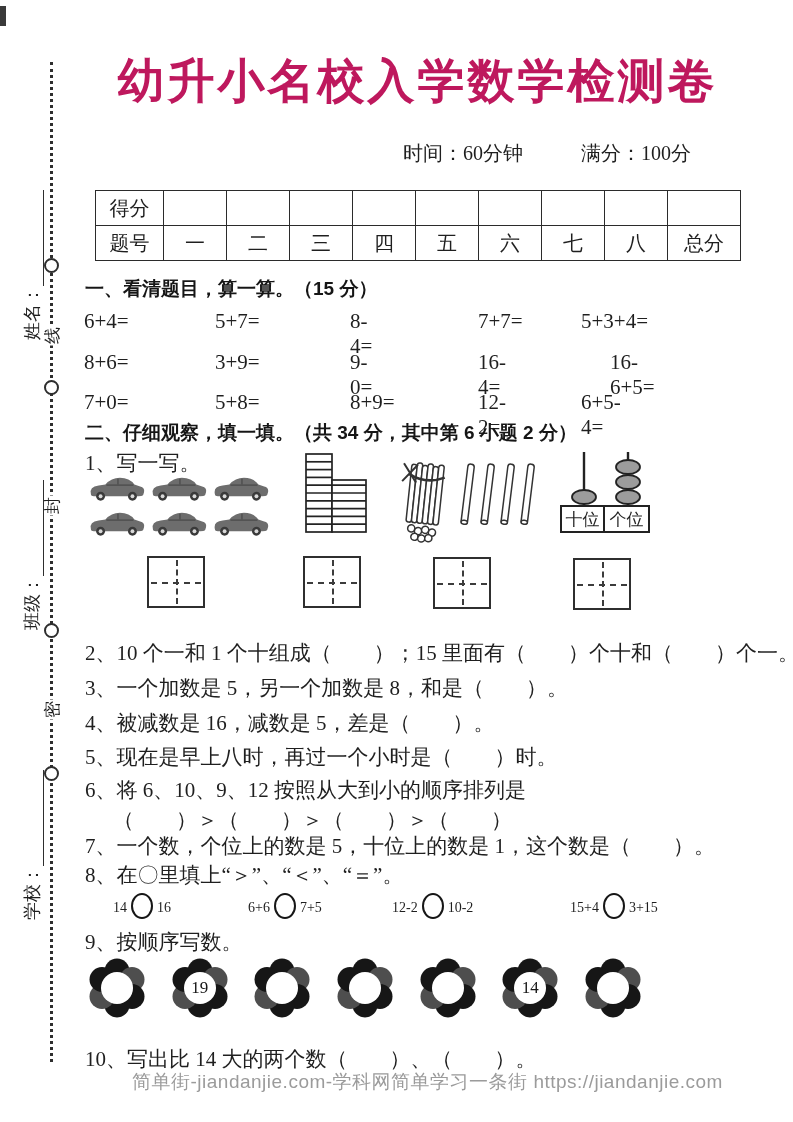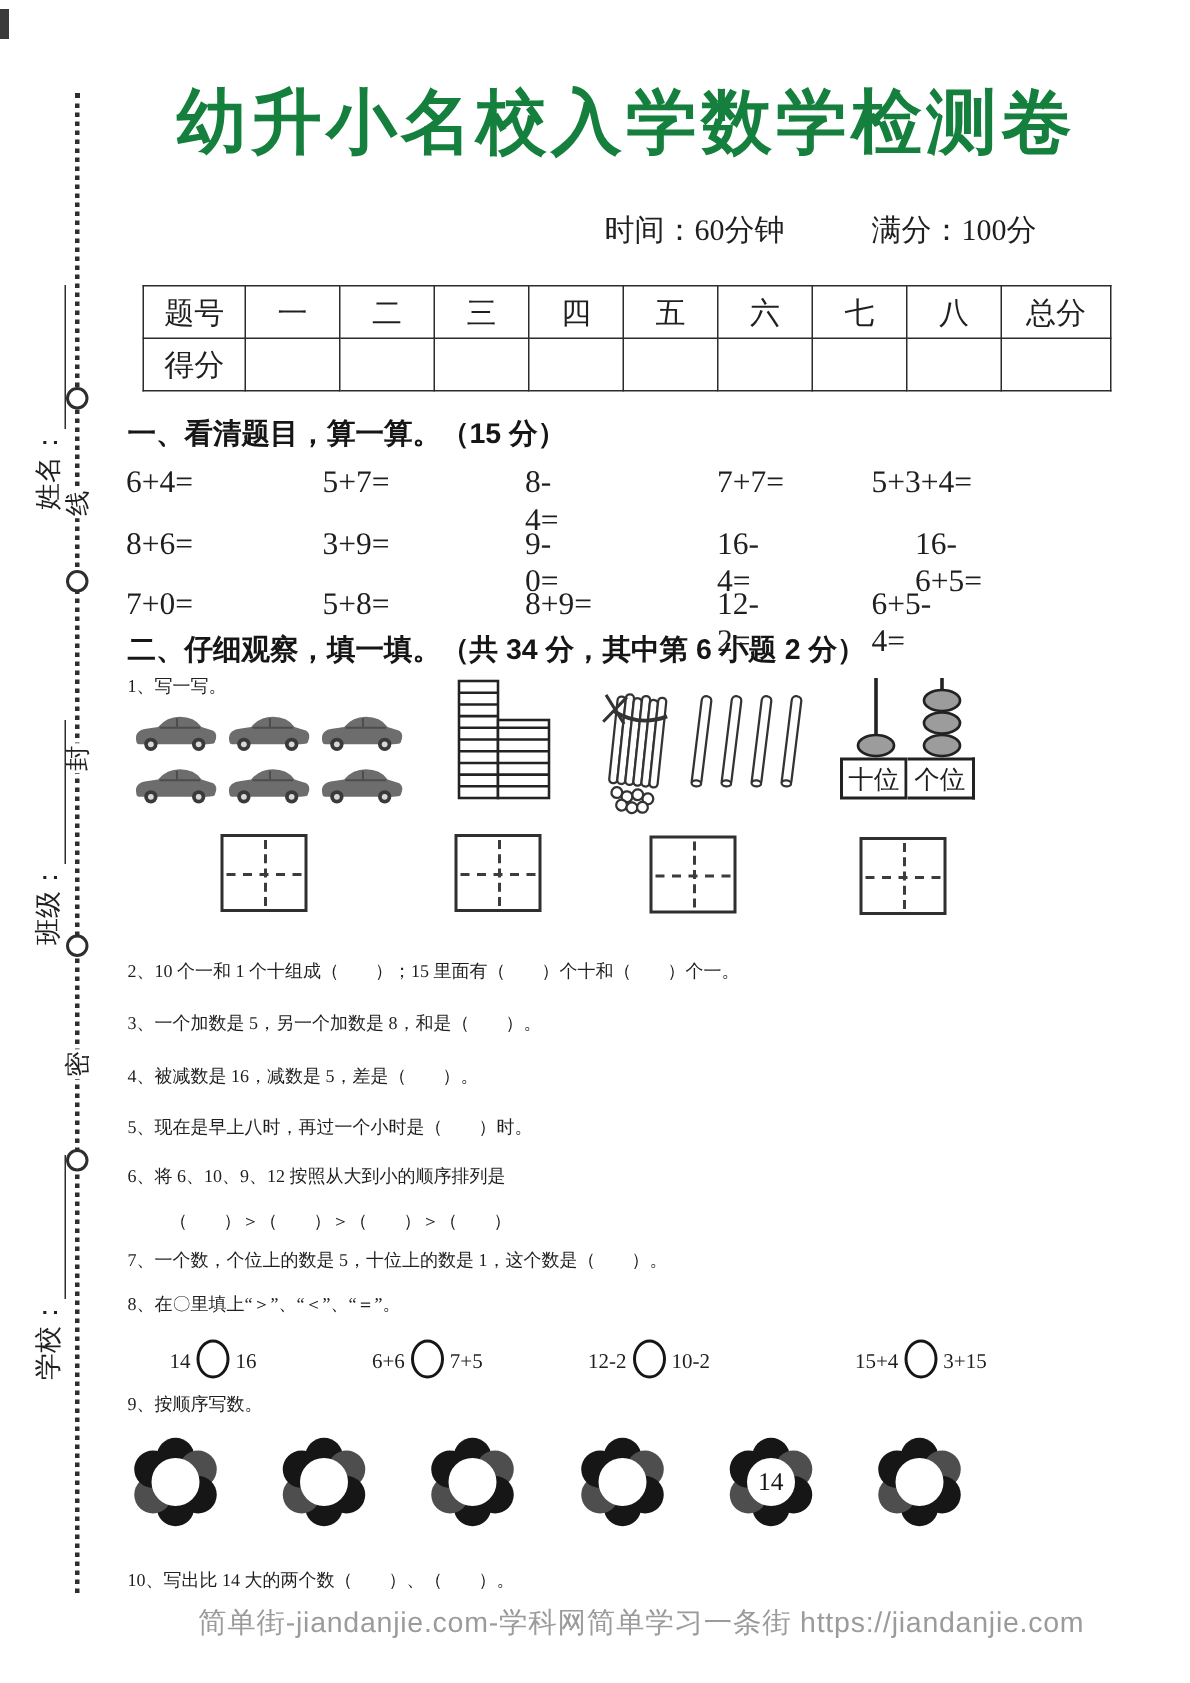--- a/index.html
+++ b/index.html
@@ -12,31 +12,31 @@
   .corner-mark { left:0; top:6px; width:6px; height:20px; background:#3a3a3a; }
   .seal-dotted { left:50px; top:62px; height:1000px; width:0; border-left:3px dotted #2e2e2e; }
   .seal-circle { width:15px; height:15px; border:2px solid #2e2e2e; border-radius:50%; background:#fff; left:44px; }
   .seal-char { left:42px; width:20px; text-align:center; background:#fff; transform:rotate(-90deg); font-size:17px; padding:2px 0; }
   .side-labels { left:-341px; top:535px; width:730px; height:40px; transform:rotate(-90deg);
                  display:flex; justify-content:space-between; align-items:flex-end; font-size:18px; }
   .side-group { display:flex; align-items:flex-end; }
   .side-blank { display:inline-block; width:96px; border-bottom:1.5px solid #2e2e2e; height:20px; }
 
   
-  .paper-title { left:90px; top:50px; width:655px; text-align:center; font-size:47px; font-weight:700; letter-spacing:3px; color:#15803d; }
+  .paper-title { left:90px; top:50px; width:655px; text-align:center; font-size:47px; font-weight:700; letter-spacing:3px; color:#be185d; }
   .info-line { left:403px; top:140px; font-size:20px; }
   .info-gap { display:inline-block; width:58px; }
 
   
   table.score { left:95px; top:190px; position:absolute; border-collapse:collapse; table-layout:fixed; width:645px; }
   table.score td { border:1.6px solid #2b2b2b; height:35px; text-align:center; font-size:20px; }
 
   
   .sec-head { font-family:"Liberation Sans", sans-serif; font-weight:700; font-size:19px; color:#161616; }
-  .qline { font-size:12px; white-space:nowrap; }
+  .qline { font-size:21px; white-space:nowrap; }
   .eq { font-size:21px; }
   .eq span { position:absolute; }
 
   
   .car-grid { left:88px; top:474px; width:190px; display:grid; grid-template-columns:repeat(3,62px); row-gap:7px; }
   .wgrid { width:58px; height:52px; border:2px solid #2f2f2f; background:#fff; position:absolute; }
   .wgrid::before { content:""; position:absolute; left:2px; right:2px; top:50%; border-top:2px dashed #3c3c3c; }
   .wgrid::after { content:""; position:absolute; top:2px; bottom:2px; left:50%; border-left:2px dashed #3c3c3c; }
   .abacus-box { left:560px; top:505px; display:flex; }
   .abacus-cell { width:45px; height:28px; border:2px solid #222; text-align:center; font-size:17px; line-height:25px; background:#fff; }
@@ -94,42 +94,42 @@
       <col style="width:63px">
       <col style="width:63px">
       <col style="width:63px">
       <col style="width:63px">
       <col style="width:63px">
       <col style="width:63px">
       <col style="width:73px">
     </colgroup>
   <tbody>
       <tr>
+    <td>得分</td>
+    <td></td>
+        <td></td>
+    <td></td>
+        <td></td>
+    <td></td>
+        <td></td>
+    <td></td>
+        <td></td>
+    <td></td>
+  </tr>
+  <tr>
     <td>题号</td>
     <td>一</td>
     <td>二</td>
     <td>三</td>
     <td>四</td>
     <td>五</td>
     <td>六</td>
     <td>七</td>
     <td>八</td>
     <td>总分</td>
-  </tr>
-  <tr>
-    <td>得分</td>
-    <td></td>
-        <td></td>
-    <td></td>
-        <td></td>
-    <td></td>
-        <td></td>
-    <td></td>
-        <td></td>
-    <td></td>
   </tr>
 </tbody>
   </table>
 
 <div class="abs sec-head" style="left:85px; top:276px">一、看清题目，算一算。（15 分）</div>
 
 <div class="abs eq" style="left:84px; top:309px">
   <span style="left:0">6+4=</span>
   <span style="left:131px">5+7=</span>
   <span style="left:266px">8-4=</span>
@@ -314,20 +314,31 @@
   <div class="flower"><svg width="64" height="60" viewBox="0 0 64 60">
         <g>
           <circle cx="32" cy="13" r="12.5" fill="#161616"></circle>
           <circle cx="47" cy="21.5" r="12.5" fill="#4e4e4e"></circle>
           <circle cx="47" cy="38.5" r="12.5" fill="#161616"></circle>
           <circle cx="32" cy="47" r="12.5" fill="#161616"></circle>
           <circle cx="17" cy="38.5" r="12.5" fill="#4e4e4e"></circle>
           <circle cx="17" cy="21.5" r="12.5" fill="#161616"></circle>
           <circle cx="32" cy="30" r="16" fill="#ffffff"></circle>
         </g>
+      </svg><span class="num">19</span></div>
+  <div class="flower"><svg width="64" height="60" viewBox="0 0 64 60">
+        <g>
+          <circle cx="32" cy="13" r="12.5" fill="#161616"></circle>
+          <circle cx="47" cy="21.5" r="12.5" fill="#4e4e4e"></circle>
+          <circle cx="47" cy="38.5" r="12.5" fill="#161616"></circle>
+          <circle cx="32" cy="47" r="12.5" fill="#161616"></circle>
+          <circle cx="17" cy="38.5" r="12.5" fill="#4e4e4e"></circle>
+          <circle cx="17" cy="21.5" r="12.5" fill="#161616"></circle>
+          <circle cx="32" cy="30" r="16" fill="#ffffff"></circle>
+        </g>
       </svg><span class="num"></span></div>
   <div class="flower"><svg width="64" height="60" viewBox="0 0 64 60">
         <g>
           <circle cx="32" cy="13" r="12.5" fill="#161616"></circle>
           <circle cx="47" cy="21.5" r="12.5" fill="#4e4e4e"></circle>
           <circle cx="47" cy="38.5" r="12.5" fill="#161616"></circle>
           <circle cx="32" cy="47" r="12.5" fill="#161616"></circle>
           <circle cx="17" cy="38.5" r="12.5" fill="#4e4e4e"></circle>
           <circle cx="17" cy="21.5" r="12.5" fill="#161616"></circle>
           <circle cx="32" cy="30" r="16" fill="#ffffff"></circle>

